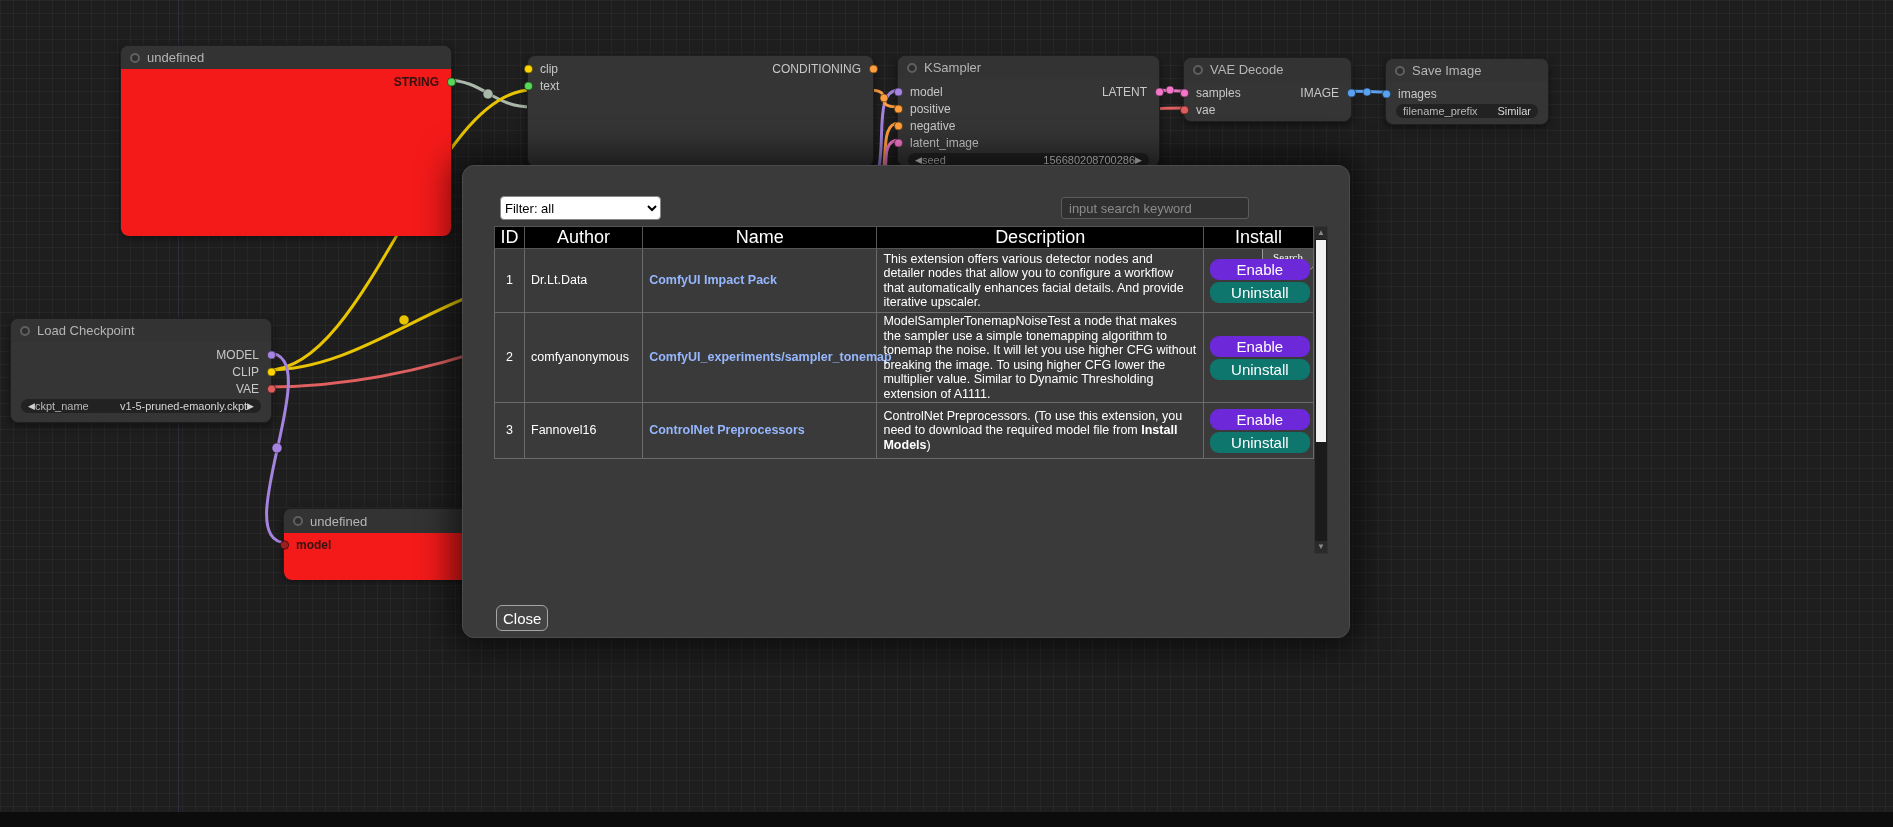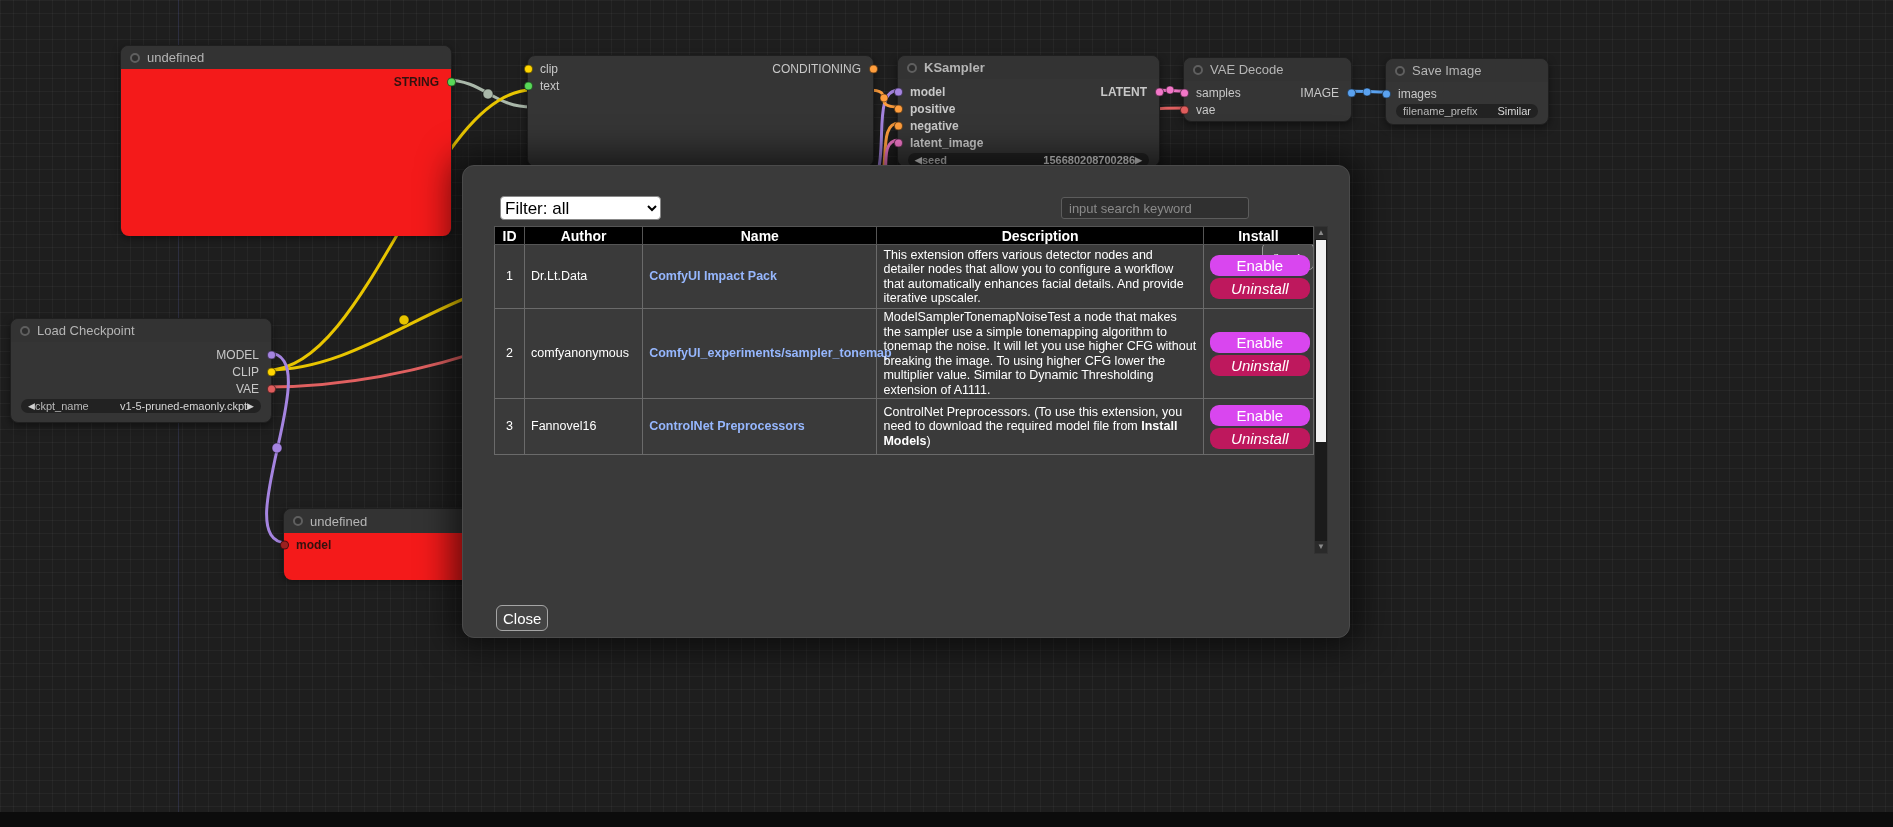--- a/index.html
+++ b/index.html
@@ -49,53 +49,53 @@
   .warrow{font-size:9px;color:#cfcfcf;line-height:14px;}
 
   
   #manager-dialog{
     position:absolute;left:462px;top:165px;width:888px;height:473px;z-index:10;
     background:#3a3a3a;border:1px solid #4a4a4a;border-radius:12px;box-sizing:border-box;
     box-shadow:0 0 34px 10px rgba(0,0,0,.6);color:#fff;
   }
   #filter-select{
     position:absolute;left:37px;top:30px;width:161px;height:24px;
-    font-size:17px;background:#fff;color:#000;border:1px solid #888;border-radius:4px;
+    font-size:13px;background:#fff;color:#000;border:1px solid #888;border-radius:4px;
   }
   #search-input{
     position:absolute;left:598px;top:31px;width:188px;height:22px;box-sizing:border-box;
     background:#303030;border:1px solid #5c5c5c;border-radius:3px;color:#ddd;
     font-size:13px;padding:0 7px;
   }
   #search-input::placeholder{color:#8a8a8a;}
   #search-btn{
     position:absolute;left:799px;top:29px;width:52px;height:27px;
     background:#4b4b4b;border:1px solid #9a9a9a;border-radius:5px;color:#fff;
     font-size:11px;cursor:pointer;font-family:Liberation Serif, serif;margin-top:48px;
   }
   #table-wrap{position:absolute;left:31px;top:60px;width:834px;height:328px;}
   table.ext{border-collapse:collapse;width:820px;table-layout:fixed;}
   table.ext th{
-    background:#000;color:#fff;font-size:14px;font-weight:bold;height:17px;
+    background:#000;color:#fff;font-size:18px;font-weight:normal;height:17px;
     border:1px solid #555;padding:0 3px;
   }
   table.ext td{
     border:1px solid #6a6a6a;font-size:12.5px;color:#fff;
     padding:1px 6px;vertical-align:middle;line-height:14.5px;
   }
   td.cid{text-align:center;}
   td.cname a{color:#96b7fe;font-weight:bold;text-decoration:none;white-space:nowrap;}
   td.cinstall{text-align:center;padding:2px 4px;}
   .btn-enable,.btn-uninstall{
     display:block;width:100px;margin:2px auto;padding:2px 0;
     border:none;border-radius:9px;color:#fff;font-size:15px;cursor:pointer;
     font-family:"Liberation Sans",sans-serif;
   }
-  .btn-enable{background:#d946ef;}
-  .btn-uninstall{background:#be185d;font-style:italic;}
+  .btn-enable{background:#6d28d9;}
+  .btn-uninstall{background:#0f766e;}
   #scrollbar{
     position:absolute;left:820px;top:0;width:14px;height:328px;background:#1b1b1b;border:1px solid #333;box-sizing:border-box;
   }
   #sb-up,#sb-down{position:absolute;left:0;width:100%;height:12px;color:#8a8a8a;font-size:8px;text-align:center;line-height:12px;background:#2a2a2a;}
   #sb-up{top:0;} #sb-down{bottom:0;}
   #sb-thumb{position:absolute;left:1px;top:13px;width:10px;height:202px;background:#f2f2f2;}
   #close-btn{
     position:absolute;left:33px;top:439px;width:52px;height:26px;
     background:#444;border:1px solid #a5a5a5;border-radius:6px;color:#fff;
     font-size:15px;cursor:pointer;font-family:"Liberation Sans",sans-serif;
@@ -152,21 +152,21 @@
       <span class="dot in" style="background:#ffd500;"></span>
       <span class="dot out" style="background:#ff9e3d;"></span>
     </div>
     <div class="srow">
       <span>text</span>
       <span class="dot in" style="background:#58d858;"></span>
     </div>
   </div>
 </div>
 
-<div class="node" style="left:897px;top:55px;width:263px;height:112px;font-weight:bold;">
+<div class="node" style="left:897px;top:55px;width:263px;height:112px;">
   <div class="node-title">
     <span class="title-dot"></span>
     <span>KSampler</span>
   </div>
   <div class="node-body">
     <div class="srow">
       <span>model</span>
       <span class="out-lbl">LATENT</span>
       <span class="dot in" style="background:#a584e0;"></span>
       <span class="dot out" style="background:#f277c8;"></span>

